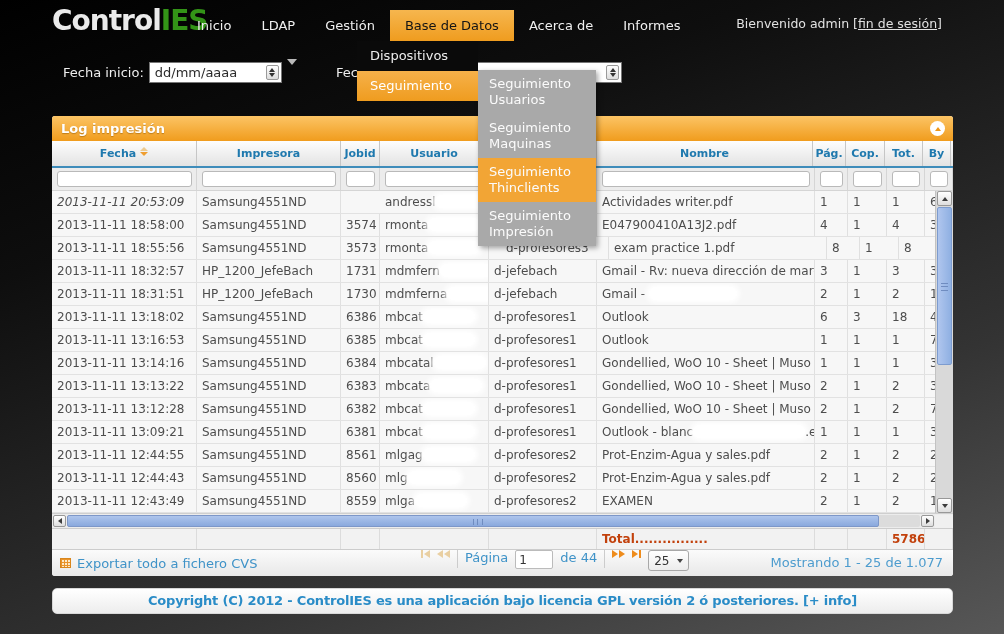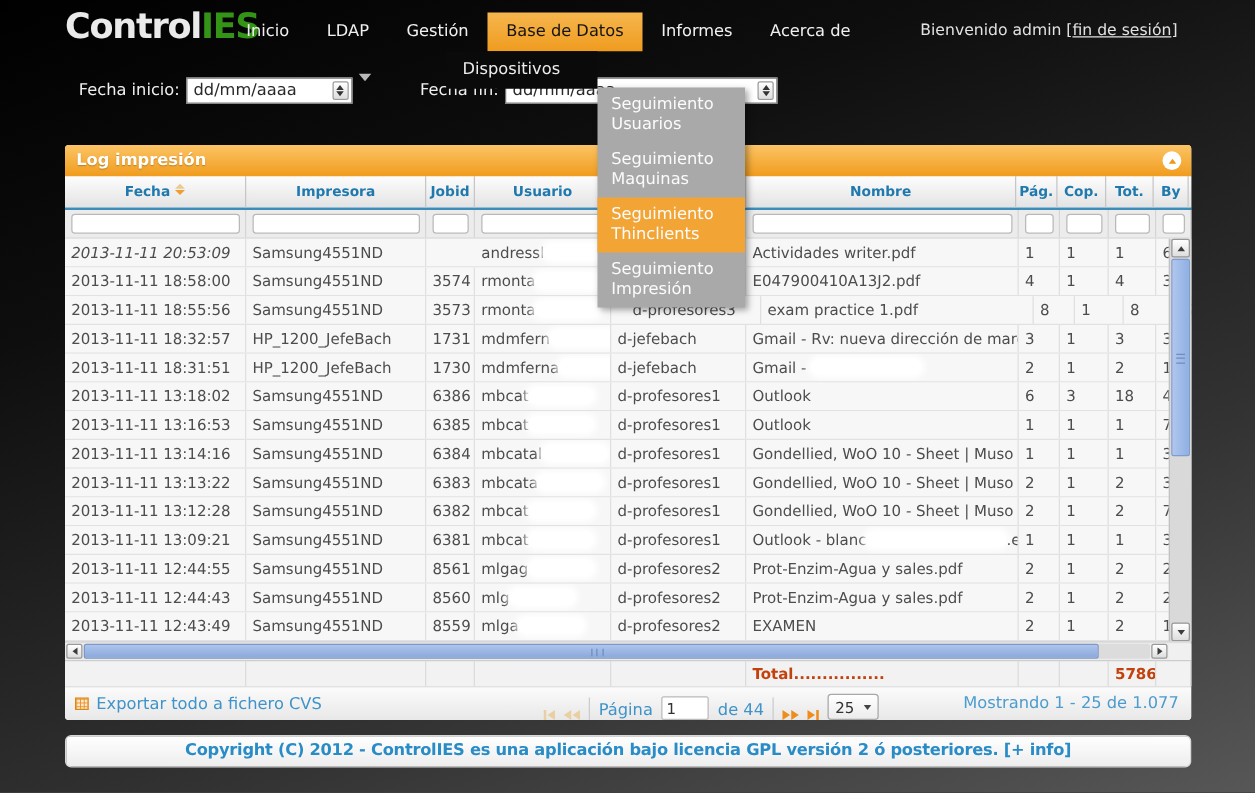--- a/index.html
+++ b/index.html
@@ -85,21 +85,21 @@
   
   .totalrow{display:flex;height:21px;background:#f2f2f2;border-top:1px solid #cdcdcd;box-sizing:border-box;}
   .totcell{box-sizing:border-box;border-right:1px solid #dcdcdc;font-size:12px;font-weight:bold;color:#c2410c;
     line-height:20px;padding-left:5px;overflow:hidden;white-space:nowrap;flex:none;}
   
   .pager{position:relative;height:26px;background:linear-gradient(#fbfbfb,#e8e8e8);border-top:1px solid #ccc;border-radius:0 0 3px 3px;font-size:13px;}
   .export{position:absolute;left:8px;top:0;height:26px;display:flex;align-items:center;gap:6px;color:#3f93c8;cursor:pointer;}
   .grid-ic{width:11px;height:10px;border:1px solid #d9861c;box-sizing:border-box;
     background:linear-gradient(#e9932a 1px,transparent 1px),linear-gradient(90deg,#e9932a 1px,transparent 1px),#fde9c8;
     background-size:3px 3px;}
-  .pager-center{position:absolute;left:383px;top:0;height:26px;display:flex;align-items:flex-end;gap:7px;color:#3f93c8;}
+  .pager-center{position:absolute;left:369px;top:0;height:26px;display:flex;align-items:flex-start;gap:7px;color:#3f93c8;}
   .sep{width:1px;height:18px;background:#ccc;}
   .pbtn{display:flex;align-items:center;gap:1px;cursor:pointer;}
   .pbtn .t-l{width:0;height:0;border-top:4px solid transparent;border-bottom:4px solid transparent;border-right:6px solid #ee8c1c;}
   .pbtn .t-r{width:0;height:0;border-top:4px solid transparent;border-bottom:4px solid transparent;border-left:6px solid #ee8c1c;}
   .pbtn .bar{width:2px;height:8px;background:#ee8c1c;}
   .pbtn.disabled .t-l,.pbtn.disabled .t-r{border-right-color:#e9cfa2;border-left-color:#e9cfa2;}
   .pbtn.disabled .t-l{border-right-color:#e9cfa2}
   .pbtn.disabled .bar{background:#e9cfa2;}
   .page-input{width:30px;height:17px;border:1px solid #bbb;border-radius:2px;font-size:12px;padding:0 3px;color:#333;font-family:inherit;}
   .select-box{height:19px;border:1px solid #a8a8a8;border-radius:3px;background:linear-gradient(#fff,#ececec);
@@ -115,22 +115,22 @@
 <body>
 
 <div id="stage">
 
   <div class="logo"><span class="c">Control</span><span class="i">IES</span></div>
   <div class="nav" id="main-nav">
       <div class="nav-item">Inicio</div>
       <div class="nav-item">LDAP</div>
       <div class="nav-item">Gestión</div>
       <div class="nav-item active">Base de Datos</div>
+      <div class="nav-item">Acerca de</div>
       <div class="nav-item">Informes</div>
-      <div class="nav-item">Acerca de</div>
     </div>
   <div class="welcome"><span>Bienvenido admin [</span><a>fin de sesión</a><span>]</span></div>
 
   <div class="filters">
     <div class="fgroup fg1">
       <span class="lbl">Fecha inicio:</span>
       <span class="date-box">
         <input class="d1" value="dd/mm/aaaa" style="">
         <span class="spin">
             <span class="tri-u"></span>
@@ -441,20 +441,21 @@
             <span>25</span>
             <span class="tri-d"></span>
           </span>
       </div>
       <div class="showing">Mostrando 1 - 25 de 1.077</div>
     </div>
   </div>
 
   <div class="dropdown" id="dropdown">
       <div class="dd-item">Dispositivos</div>
+      <div class="dd-item active">Seguimiento</div>
     </div>
   <div class="submenu" id="submenu">
       <div class="sm-item">Seguimiento Usuarios</div>
       <div class="sm-item">Seguimiento Maquinas</div>
       <div class="sm-item active">Seguimiento Thinclients</div>
       <div class="sm-item">Seguimiento Impresión</div>
     </div>
 
   <div class="copyright">Copyright (C) 2012 - ControlIES es una aplicación bajo licencia GPL versión 2 ó posteriores. [+ info]</div>
 </div>

